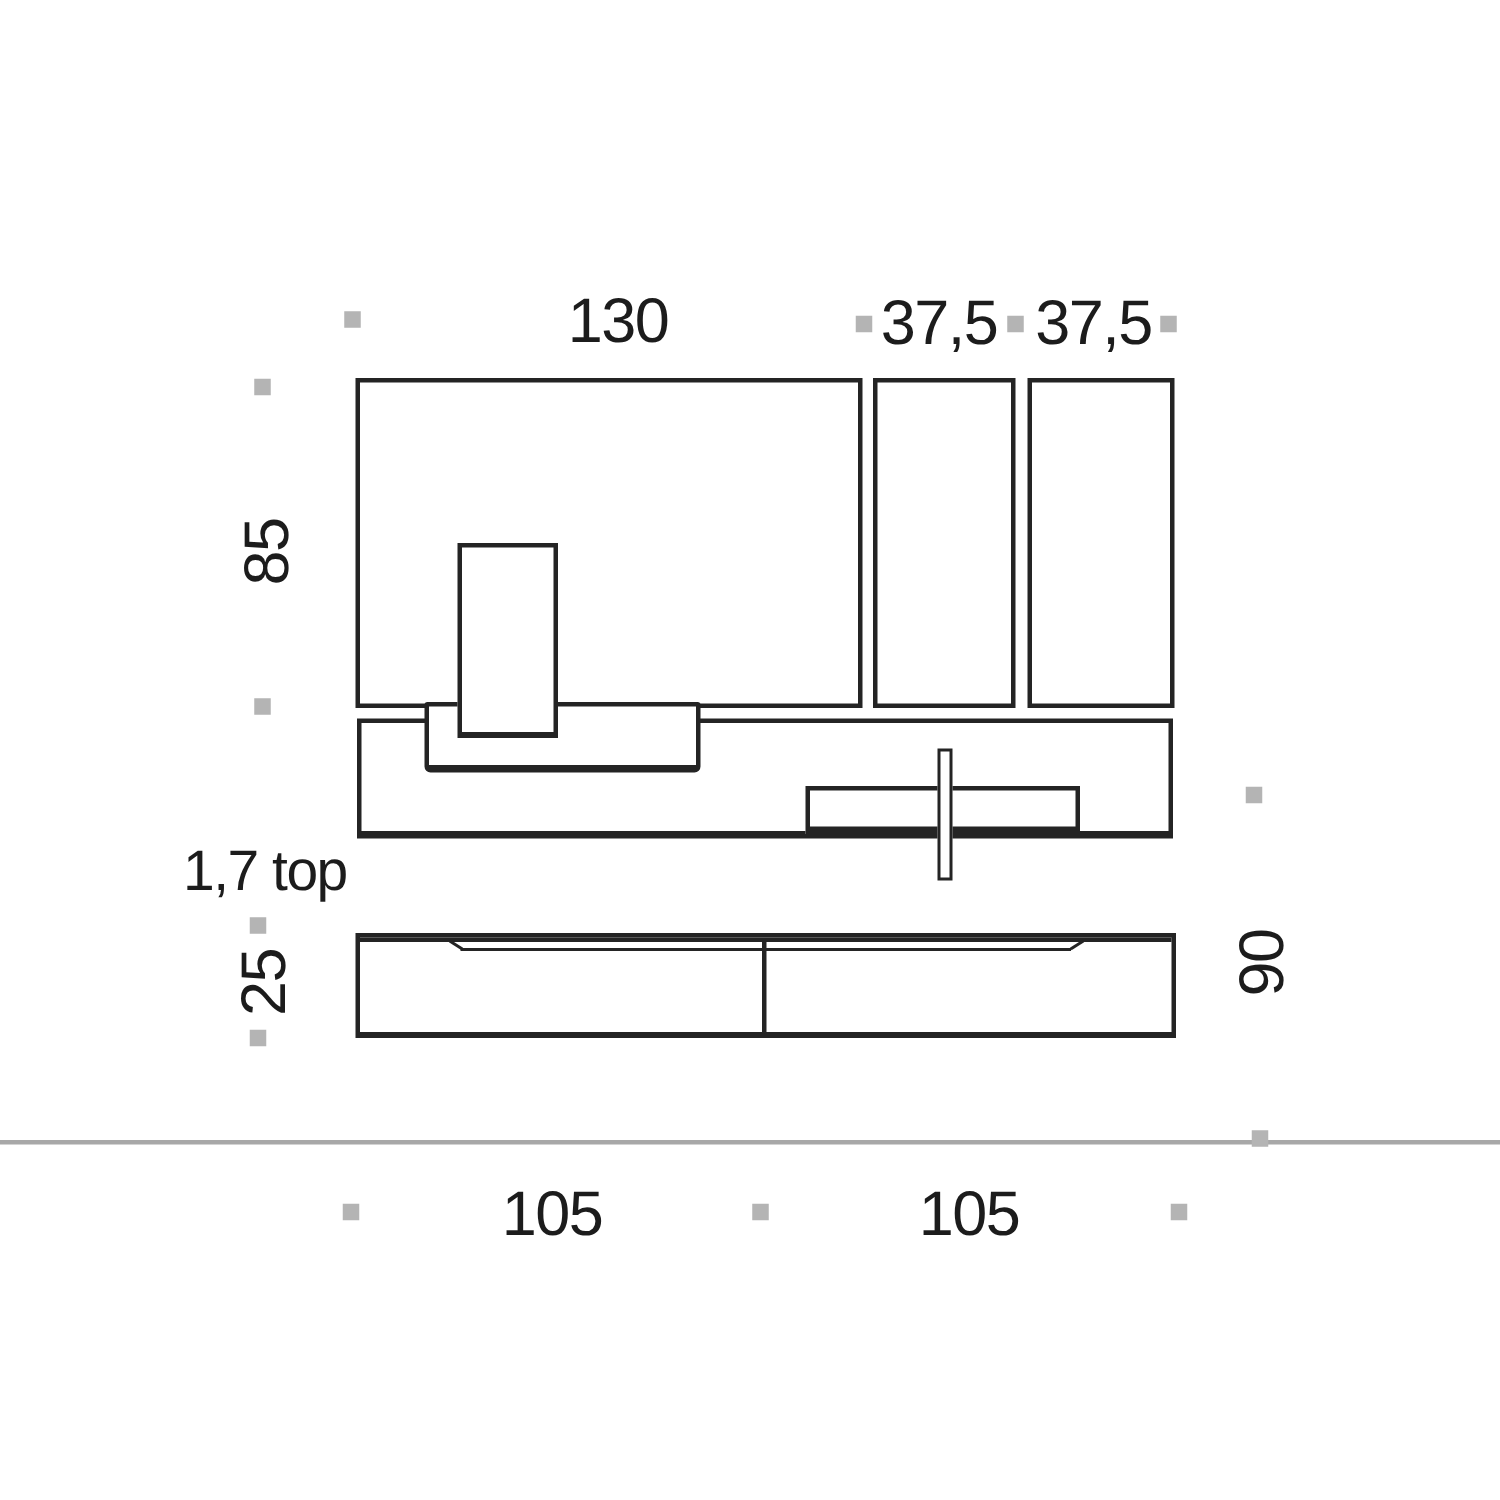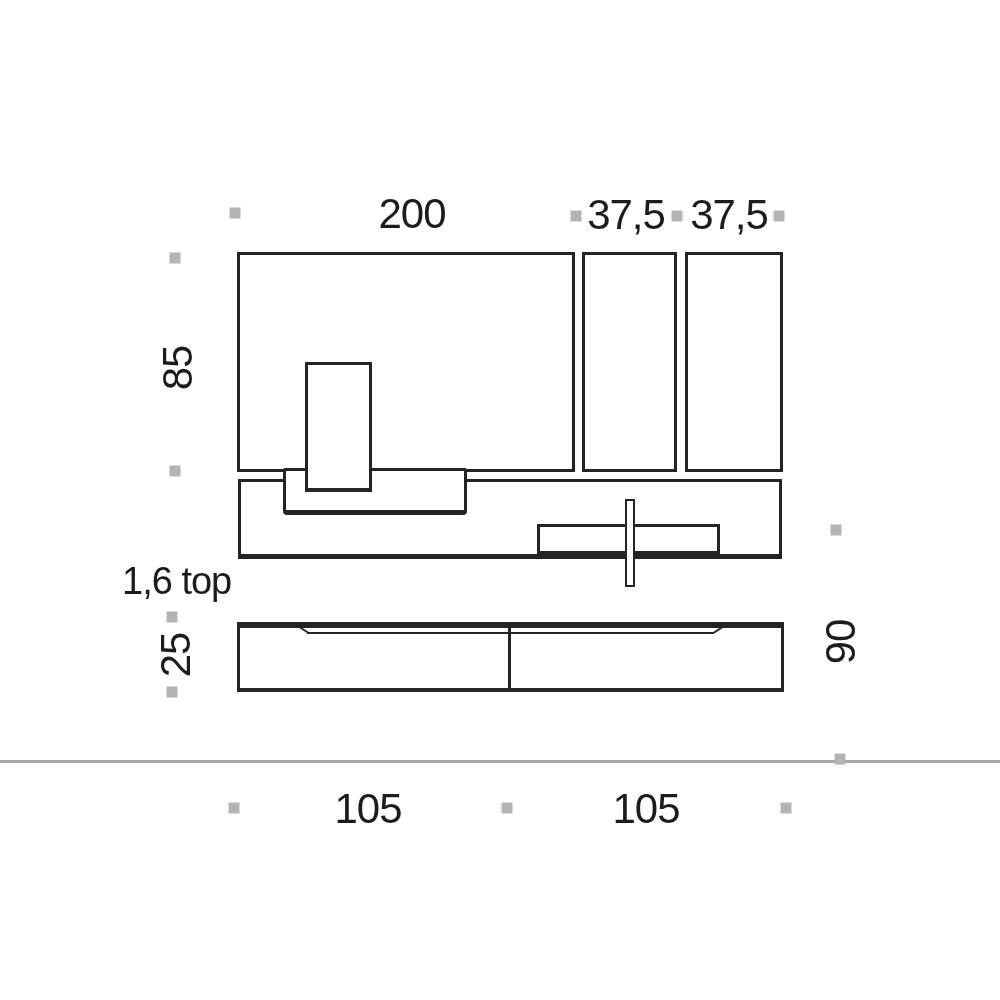--- a/index.html
+++ b/index.html
@@ -67,27 +67,27 @@
   <div class="marker" style="left:175px;top:258px"></div>
   <div class="marker" style="left:175px;top:471px"></div>
   <div class="marker" style="left:836px;top:530px"></div>
   <div class="marker" style="left:172px;top:617px"></div>
   <div class="marker" style="left:172px;top:692px"></div>
   <div class="marker" style="left:840px;top:759px"></div>
   <div class="marker" style="left:234px;top:808px"></div>
   <div class="marker" style="left:507px;top:808px"></div>
   <div class="marker" style="left:786px;top:808px"></div>
 
-  <div class="lbl" style="left:412px;top:214px">200</div>
+  <div class="lbl" style="left:412px;top:214px">130</div>
   <div class="lbl" style="left:626px;top:215px">37,5</div>
   <div class="lbl" style="left:729px;top:215px">37,5</div>
 
   <div class="lbl vlbl" style="left:178px;top:368px">85</div>
 
-  <div class="lbl note" style="left:122px;top:581px">1,6 top</div>
+  <div class="lbl note" style="left:122px;top:581px">1,7 top</div>
 
   <div class="lbl vlbl" style="left:176px;top:655px">25</div>
 
   <div class="lbl vlbl" style="left:841px;top:642px">90</div>
 
   <div class="lbl" style="left:368px;top:809px">105</div>
   <div class="lbl" style="left:646px;top:809px">105</div>
 
 </div>
 

